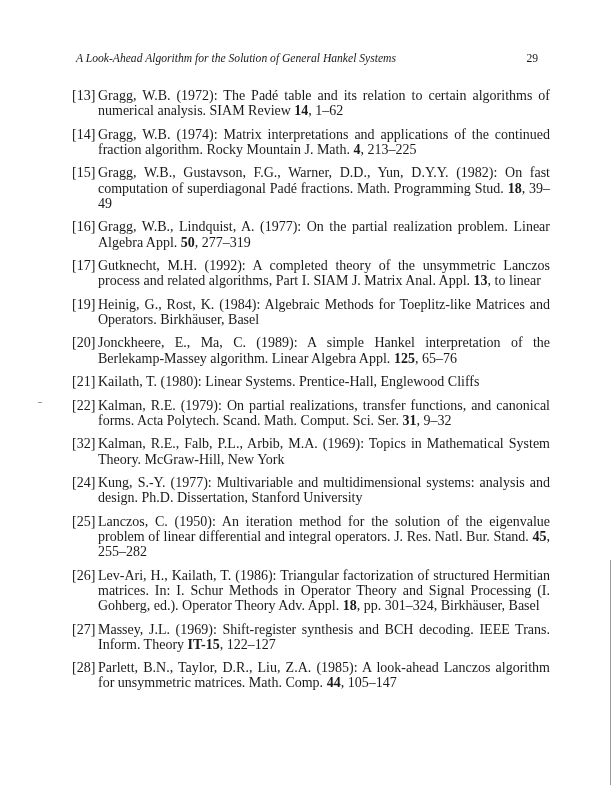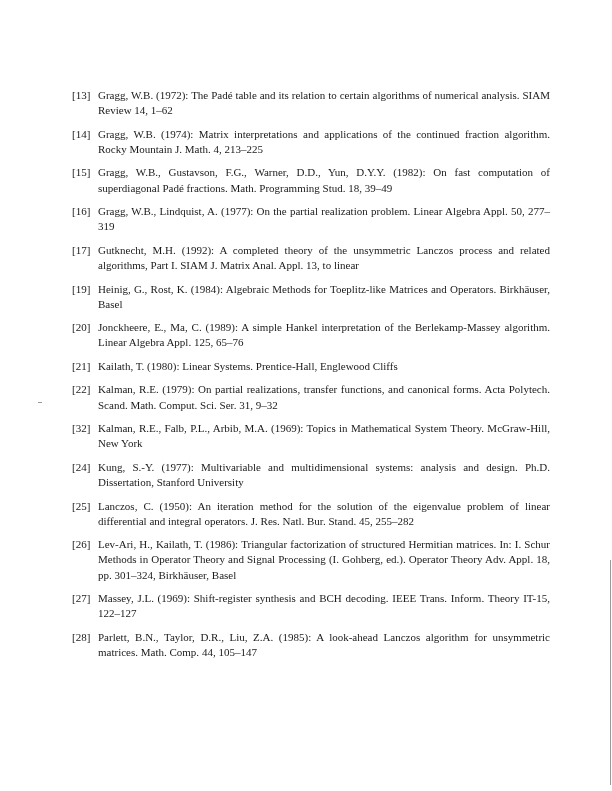--- a/index.html
+++ b/index.html
@@ -4,31 +4,35 @@
   <style>
     html, body { margin: 0; padding: 0; background: #ffffff; }
     body { width: 612px; height: 791px; position: relative; overflow: hidden;
            font-family: "Liberation Serif", "DejaVu Serif", serif; color: #1a1a1a; }
     .page { position: absolute; left: 0; top: 0; width: 612px; height: 791px; }
     .running-head { position: absolute; left: 62px; right: 62px; top: 52px; height: 16px;
                     font-size: 11.6px; }
     .running-head .title { font-style: italic; position: absolute; left: 14px; top: 0; white-space: nowrap; }
     .running-head .pageno { position: absolute; right: 12px; top: 0; }
     .refs { position: absolute; left: 76px; width: 474px; top: 88px; }
-    .ref { position: relative; padding-left: 22px; font-size: 11px; line-height: 15.2px;
+    .ref { position: relative; padding-left: 22px; font-size: 14px; line-height: 15.2px;
            margin-bottom: 8.3px; text-align: justify; }
     .ref .num { position: absolute; left: -4px; top: 0; }
-    .ref b { font-weight: normal; }
+    .ref b { font-weight: bold; }
     .scan-line { position: absolute; left: 610px; top: 560px; width: 1px; height: 225px; background: #9a9a9a; }
     .speck { position: absolute; width: 4px; height: 1px; background: #999; }
   </style>
 </head>
 <body>
 
 <div class="page">
+  <div class="running-head">
+    <span class="title">A Look-Ahead Algorithm for the Solution of General Hankel Systems</span>
+    <span class="pageno">29</span>
+  </div>
 
   <div class="refs" id="refs">
       <div class="ref"><span class="num">[13]</span><span>Gragg, W.B. (1972): The Padé table and its relation to certain algorithms of numerical analysis. SIAM Review </span><b>14</b><span>, 1–62</span></div>
       <div class="ref"><span class="num">[14]</span><span>Gragg, W.B. (1974): Matrix interpretations and applications of the continued fraction algorithm. Rocky Mountain J. Math. </span><b>4</b><span>, 213–225</span></div>
       <div class="ref"><span class="num">[15]</span><span>Gragg, W.B., Gustavson, F.G., Warner, D.D., Yun, D.Y.Y. (1982): On fast computation of superdiagonal Padé fractions. Math. Programming Stud. </span><b>18</b><span>, 39–49</span></div>
       <div class="ref"><span class="num">[16]</span><span>Gragg, W.B., Lindquist, A. (1977): On the partial realization problem. Linear Algebra Appl. </span><b>50</b><span>, 277–319</span></div>
       <div class="ref"><span class="num">[17]</span><span>Gutknecht, M.H. (1992): A completed theory of the unsymmetric Lanczos process and related algorithms, Part I. SIAM J. Matrix Anal. Appl. </span><b>13</b><span>, to linear</span></div>
       <div class="ref"><span class="num">[19]</span><span>Heinig, G., Rost, K. (1984): Algebraic Methods for Toeplitz-like Matrices and Operators. Birkhäuser, Basel</span><b></b><span></span></div>
       <div class="ref"><span class="num">[20]</span><span>Jonckheere, E., Ma, C. (1989): A simple Hankel interpretation of the Berlekamp-Massey algorithm. Linear Algebra Appl. </span><b>125</b><span>, 65–76</span></div>
       <div class="ref"><span class="num">[21]</span><span>Kailath, T. (1980): Linear Systems. Prentice-Hall, Englewood Cliffs</span><b></b><span></span></div>

